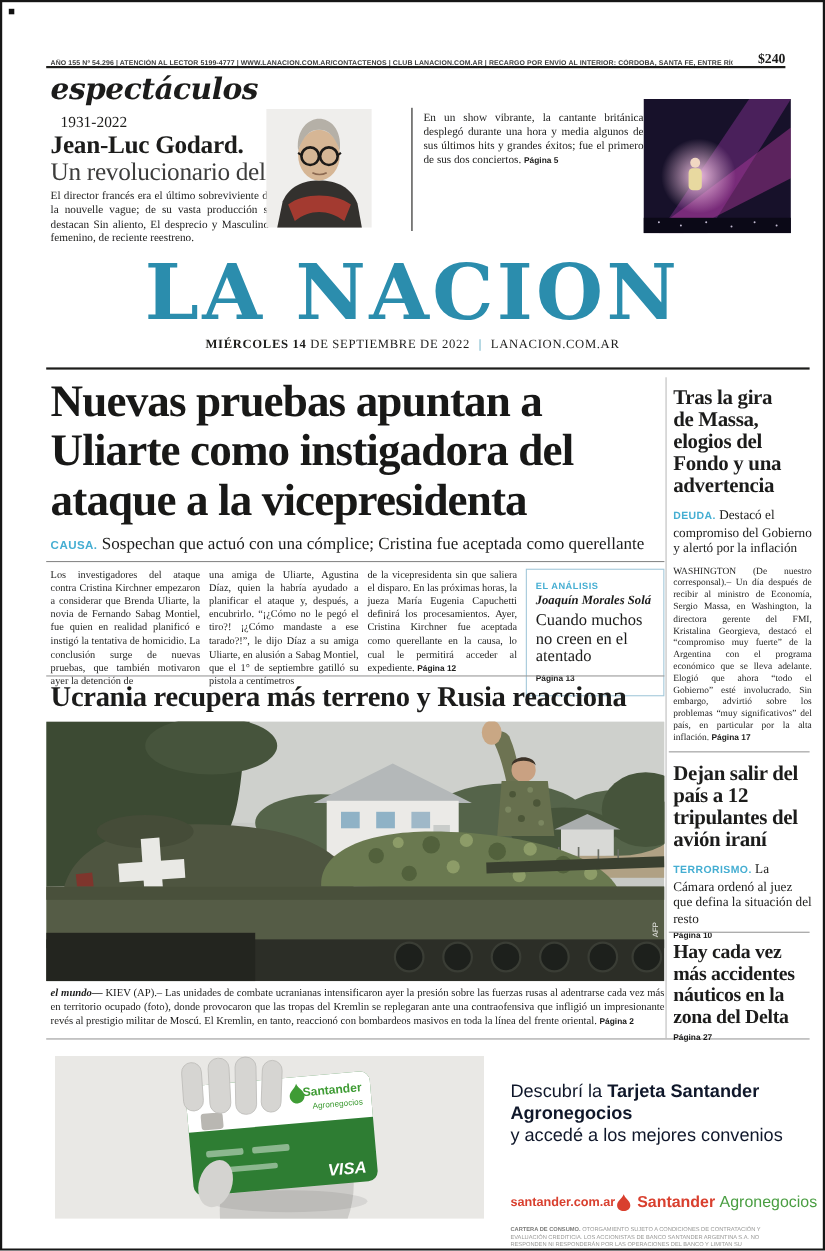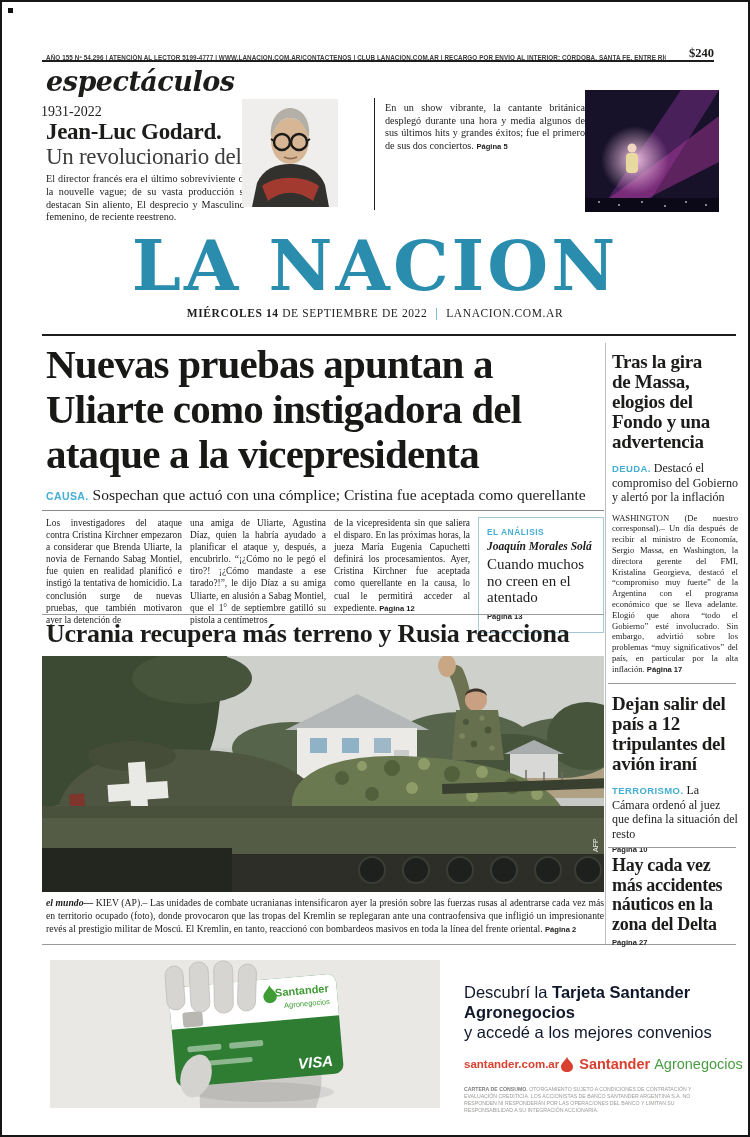--- a/index.html
+++ b/index.html
@@ -10,21 +10,21 @@
   .mark{left:6px;top:6px;width:5px;height:5px;background:#111;}
 
   
   .topbar{left:44px;right:34px;top:44px;display:flex;justify-content:space-between;align-items:flex-end;}
   .topinfo{font-family:"Liberation Sans",sans-serif;font-size:6.3px;font-weight:bold;color:#3a3a3a;letter-spacing:.1px;max-width:620px;white-space:nowrap;overflow:hidden;}
   .price{font-size:12.5px;font-weight:bold;}
   .toprule{left:40px;right:34px;top:58px;height:2px;background:#1d1d1b;}
 
   
   .esp-section{left:44px;top:64px;font-size:27px;font-weight:bold;font-style:italic;font-family:"DejaVu Serif",serif;letter-spacing:-.5px;}
-  .esp-years{left:39px;top:102px;font-size:14px;}
+  .esp-years{left:53px;top:102px;font-size:14px;}
   .esp-t1{left:44px;top:117px;font-size:23px;font-weight:bold;letter-spacing:-.3px;}
   .esp-t2{left:44px;top:142px;font-size:23px;color:#3d3d3c;letter-spacing:-.3px;}
   .esp-body{left:44px;top:171px;width:202px;font-size:10.2px;line-height:12.8px;}
   .godard{left:240px;top:97px;width:96px;height:108px;}
   .vdiv-esp{left:372px;top:96px;width:1px;height:112px;background:#1d1d1b;}
   .dua{left:383px;top:93px;width:200px;}
   .dua-h{font-size:18.5px;line-height:20.5px;font-weight:600;letter-spacing:-.3px;}
   .dua-b{margin-top:7px;font-size:10.2px;line-height:12.6px;text-align:justify;}
   .concert{left:583px;top:88px;width:134px;height:122px;}
 
@@ -67,21 +67,21 @@
   .rail-k .klabel{font-size:9.5px;}
   .rail-b{margin-top:8px;font-size:8.6px;line-height:10.8px;text-align:justify;}
   .rail-pg{margin-top:4px;}
   .raildiv{left:606px;right:12px;height:1px;background:#9a9a9a;}
   .rd1{top:681px;} .rd2{top:845px;}
 
   
   .ad-photo{left:48px;top:958px;width:390px;height:148px;}
   .ad-right{left:462px;top:980px;width:256px;}
   .ad-h{font-size:16.5px;line-height:20px;color:#0f172a;font-family:"Liberation Sans",sans-serif;}
-  .ad-row{display:flex;justify-content:space-between;align-items:center;margin-top:14px;}
+  .ad-row{display:flex;justify-content:space-between;align-items:center;margin-top:43px;}
   .ad-url{font-family:"Liberation Sans",sans-serif;font-weight:bold;font-size:11.5px;color:#d9402f;}
   .ad-brand{display:flex;align-items:center;gap:4px;font-family:"Liberation Sans",sans-serif;font-size:14.5px;}
   .ad-brand .b1{color:#d9402f;font-weight:bold;}
   .ad-brand .b2{color:#4a9e42;}
   .ad-legal{margin-top:14px;font-family:"Liberation Sans",sans-serif;font-size:5.2px;line-height:7px;color:#9a9a98;}
   .ad-legal b{color:#7d7d7b;}
 </style>
 </head>
 <body>
 

